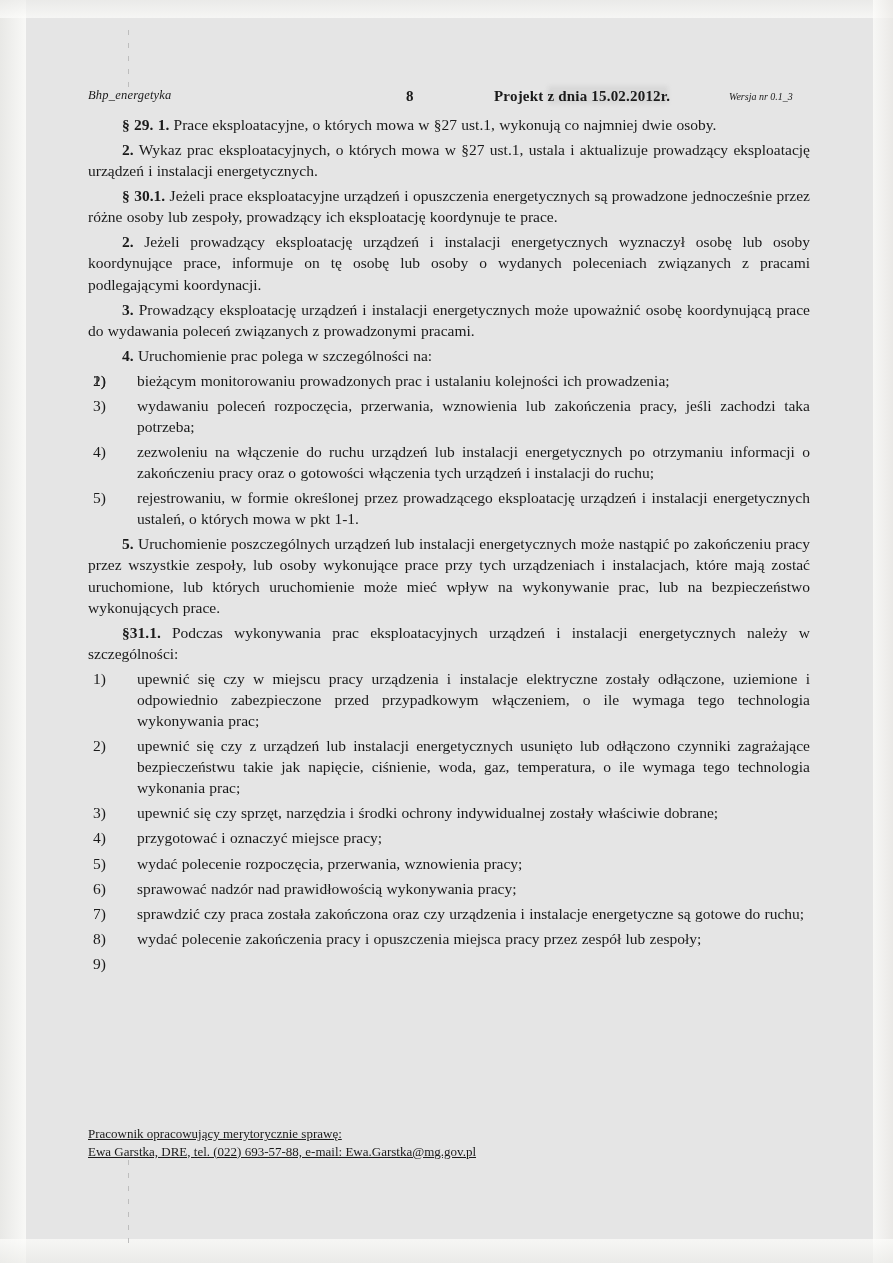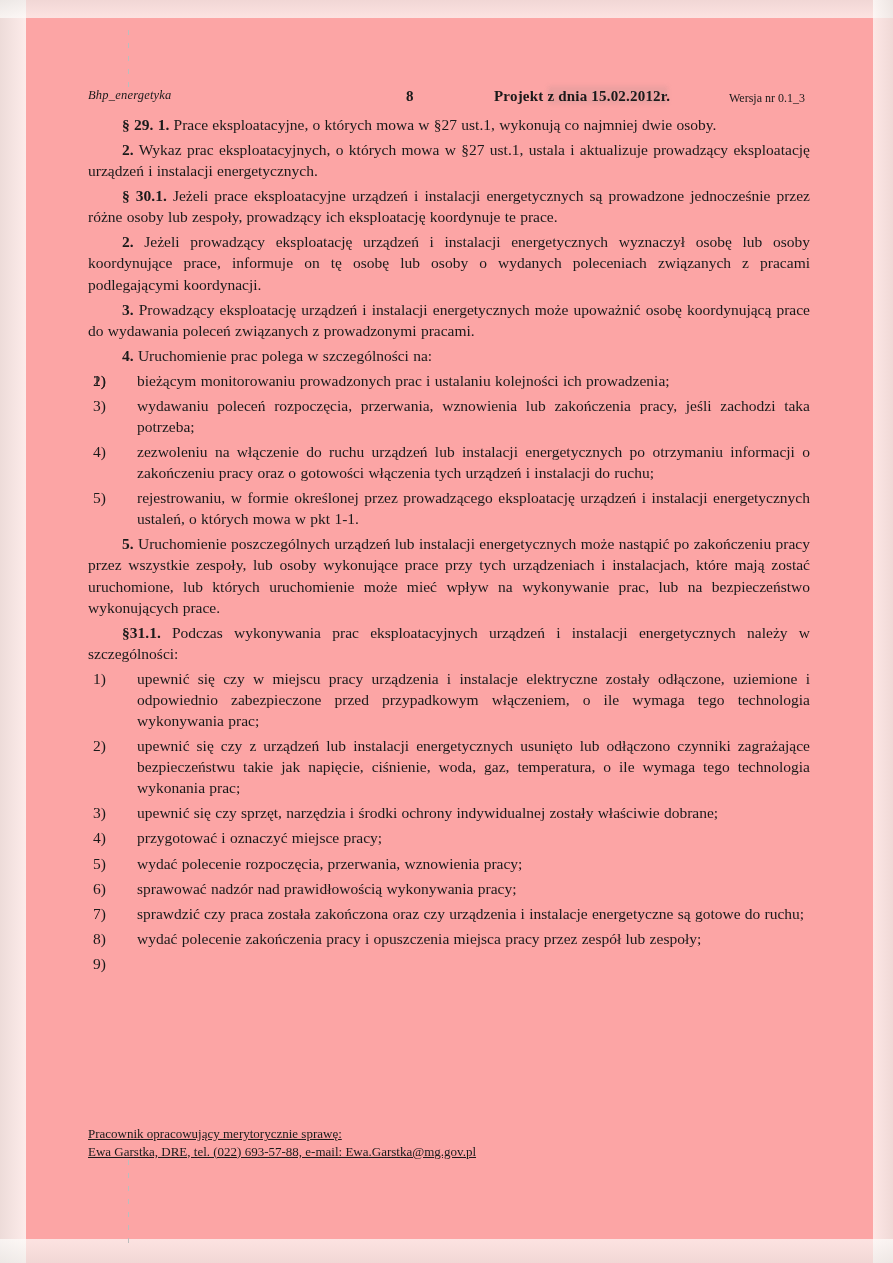--- a/index.html
+++ b/index.html
@@ -13,21 +13,21 @@
     font-family: "Liberation Serif", serif;
     color: #1a1a1a;
     position: relative;
     overflow: hidden;
   }
   .page {
     position: absolute;
     left: 0; top: 0;
     width: 893px;
     height: 1263px;
-    background: #fca5a5;
+    background: #e5e5e5;
   }
   
   .edge-left {
     position: absolute;
     left: 0; top: 0;
     width: 26px; height: 1263px;
     background: linear-gradient(to right, #e9e9e6, #fdfdfb);
     opacity: .8;
   }
   .edge-top {
@@ -86,21 +86,22 @@
     position: absolute;
     left: 406px;
     font-weight: bold;
     font-size: 15px;
     letter-spacing: .2px;
   }
   .hdr-ver {
     position: absolute;
     left: 641px;
     top: 3px;
-    font-size: 12px;
+    font-size: 10px;
+    font-style: italic;
   }
   p.para {
     margin: 0 0 4px 0;
     text-align: justify;
     text-indent: 34px;
     font-size: 15.5px;
     line-height: 1.36;
     word-spacing: .4px;
   }
   .lbl {
@@ -170,21 +171,21 @@
       <span class="hdr-left">Bhp_energetyka</span>
       <span class="hdr-page">8</span>
       <span class="hdr-title">Projekt z dnia 15.02.2012r.</span>
       <span class="hdr-ver">Wersja nr 0.1_3</span>
     </div>
 
     <p class="para"><span class="lbl">§ 29. 1.</span><span> Prace eksploatacyjne, o których mowa  w §27 ust.1, wykonują co najmniej dwie osoby.</span></p>
 
     <p class="para"><span class="lbl">2.</span><span> Wykaz prac eksploatacyjnych, o których mowa w §27 ust.1, ustala i aktualizuje prowadzący eksploatację urządzeń i instalacji energetycznych.</span></p>
 
-    <p class="para"><span class="lbl">§ 30.1.</span><span> Jeżeli prace eksploatacyjne urządzeń i instalacji energetycznych są prowadzone jednocześnie przez różne osoby lub zespoły, prowadzący ich eksploatację koordynuje te prace.</span></p>
+    <p class="para"><span class="lbl">§ 30.1.</span><span> Jeżeli prace eksploatacyjne urządzeń i opuszczenia energetycznych są prowadzone jednocześnie przez różne osoby lub zespoły, prowadzący ich eksploatację koordynuje te prace.</span></p>
 
     <p class="para"><span class="lbl">2.</span><span> Jeżeli prowadzący eksploatację urządzeń i instalacji energetycznych wyznaczył osobę lub osoby koordynujące prace, informuje on tę osobę lub osoby o wydanych poleceniach związanych z pracami podlegającymi koordynacji.</span></p>
 
     <p class="para"><span class="lbl">3.</span><span> Prowadzący eksploatację urządzeń i instalacji energetycznych może upoważnić osobę koordynującą prace do wydawania poleceń związanych z prowadzonymi pracami.</span></p>
 
     <p class="para"><span class="lbl">4.</span><span> Uruchomienie prac polega w szczególności na:</span></p>
 
     <ol class="numlist">
       <li><span class="marker">1)</span></li>
       <li><span class="marker">2)</span><span>bieżącym monitorowaniu prowadzonych prac i ustalaniu kolejności ich prowadzenia;</span></li>

